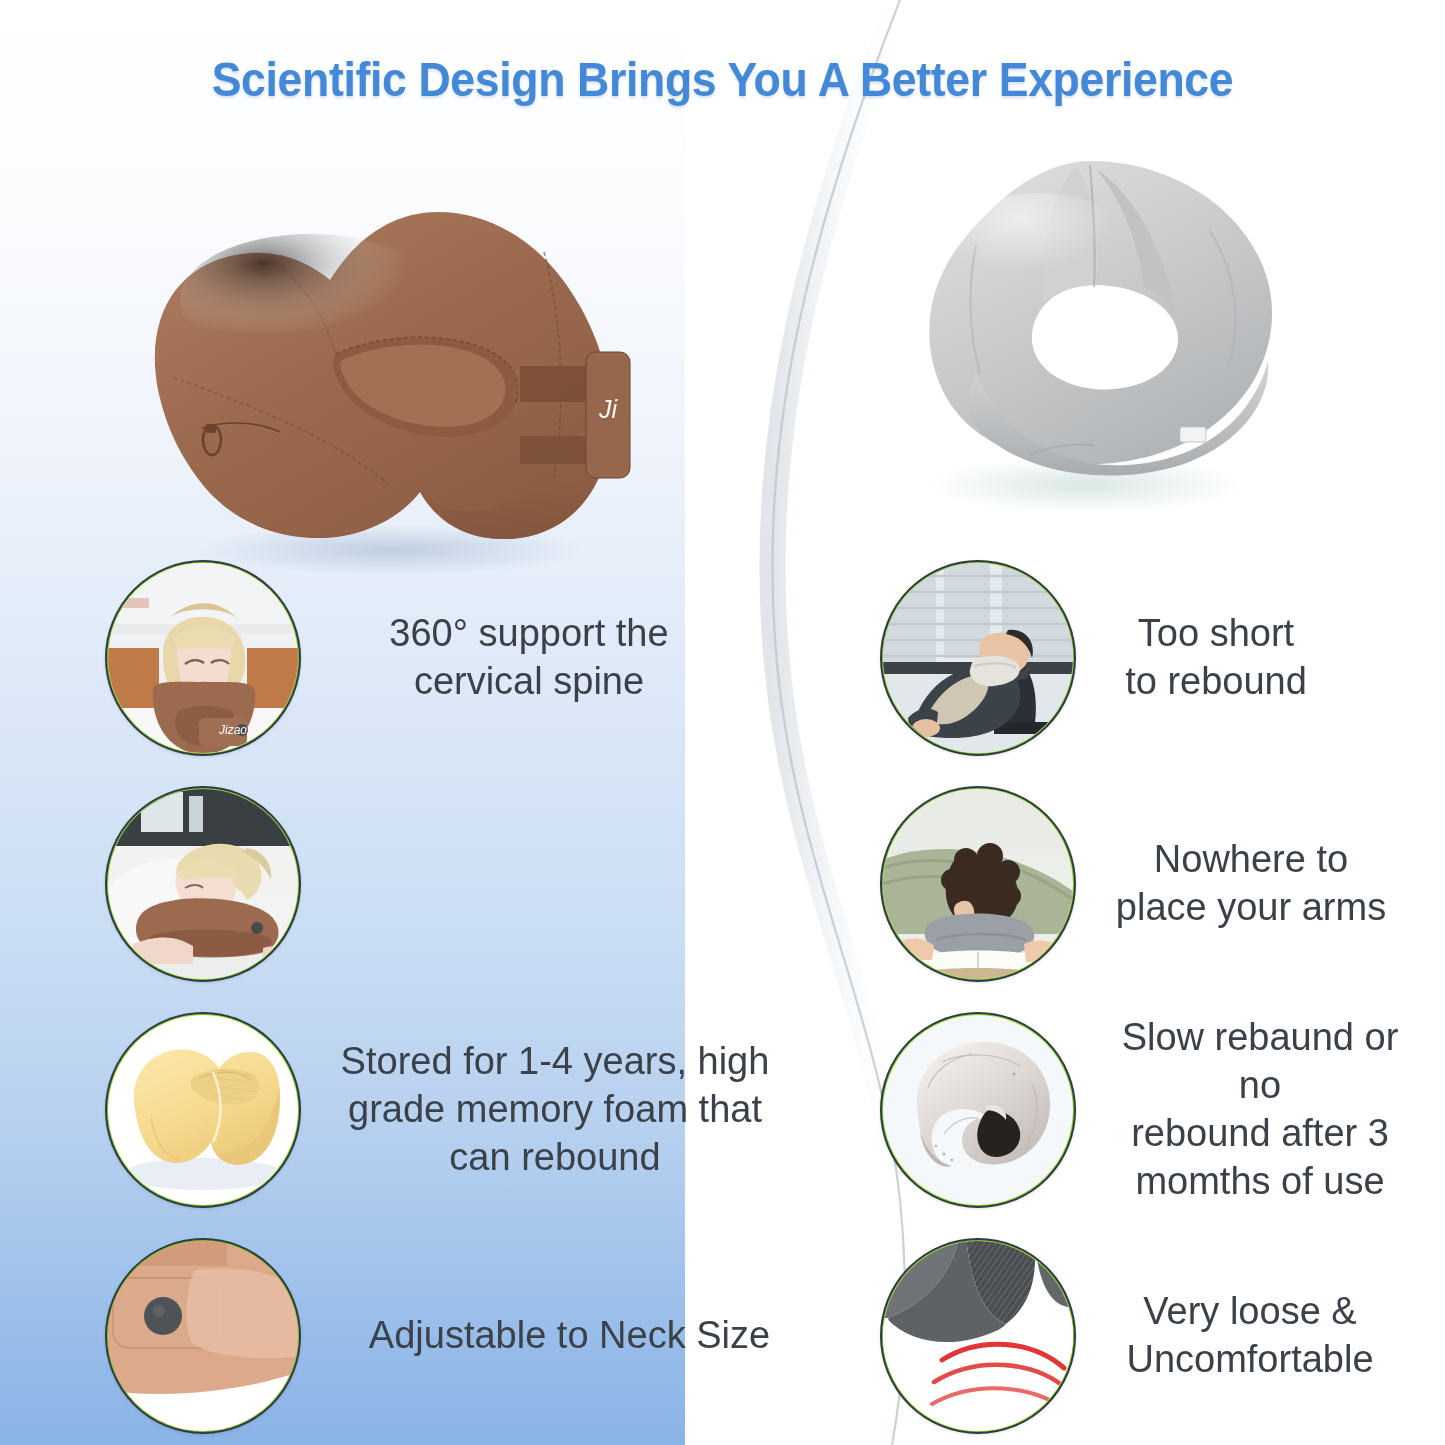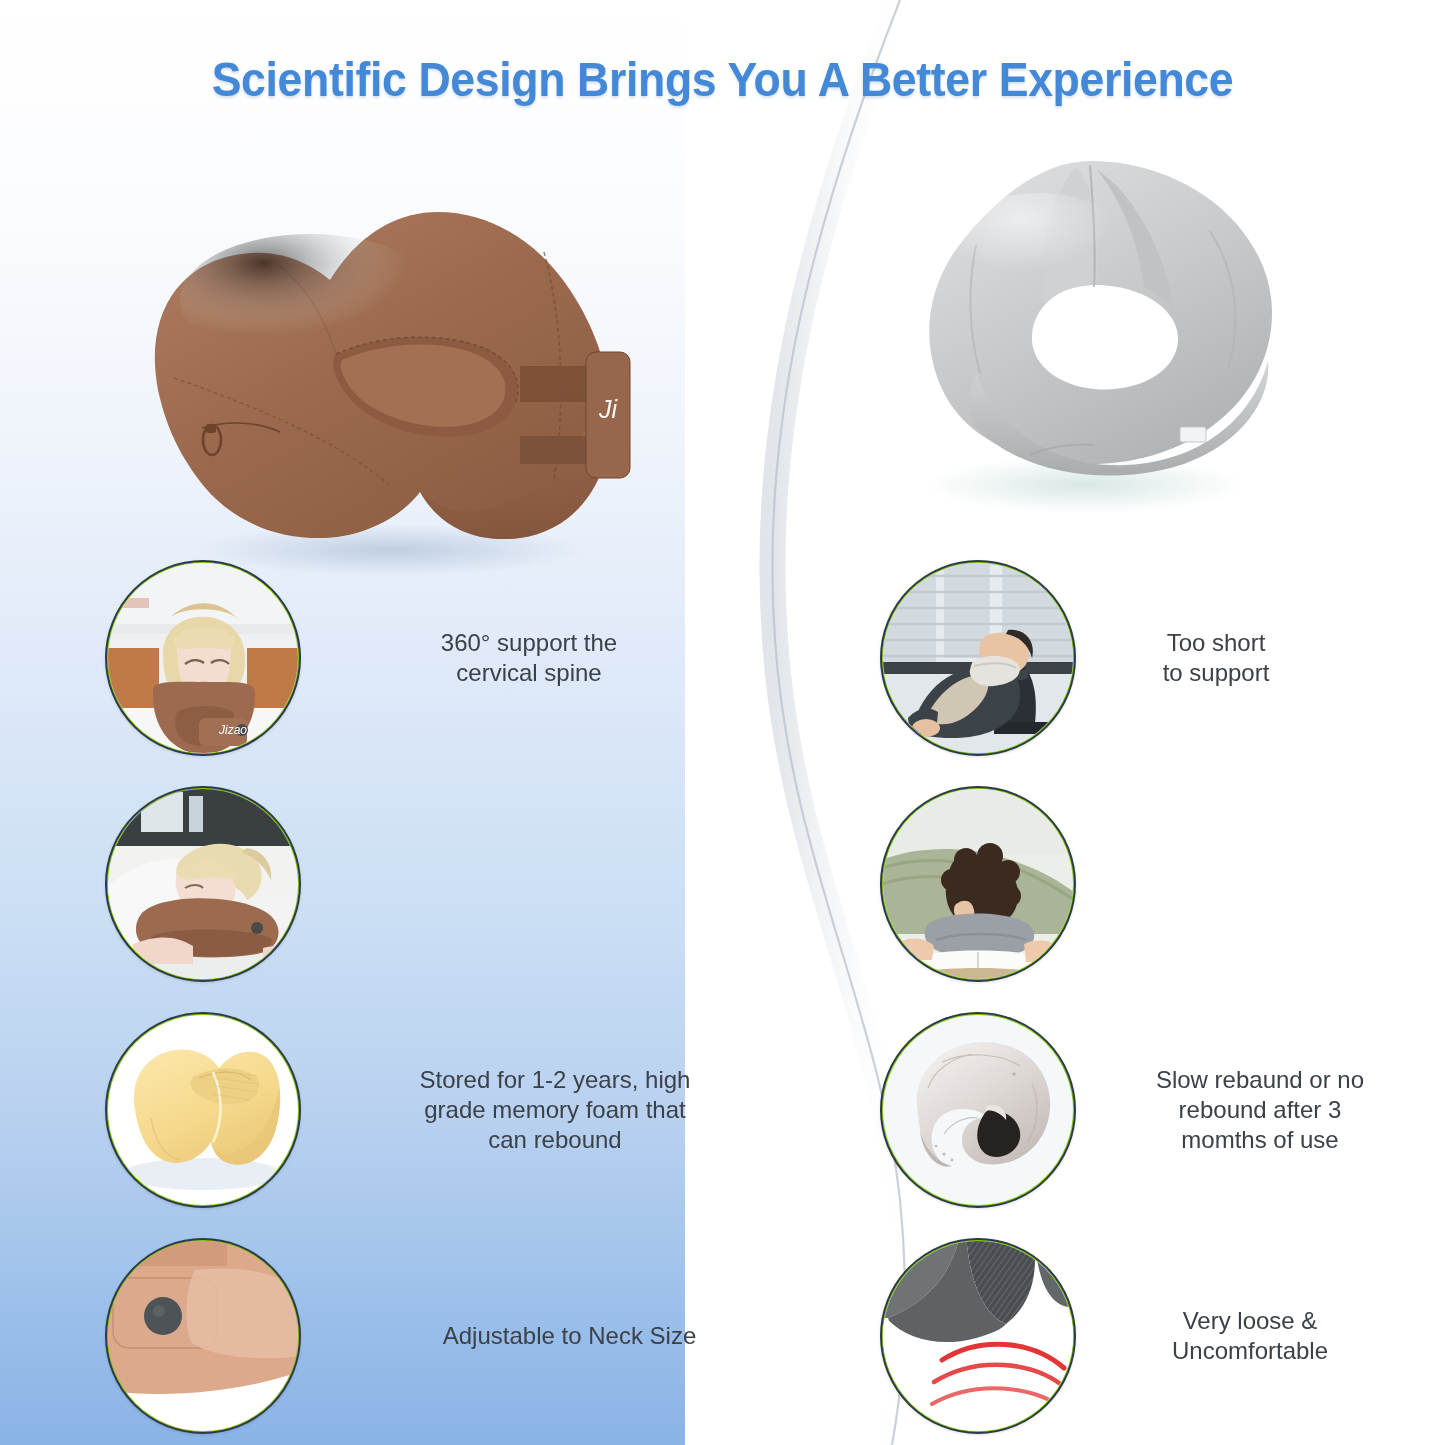--- a/index.html
+++ b/index.html
@@ -50,21 +50,21 @@
   .thumb{
     width:192px;height:192px;border-radius:50%;
     flex:0 0 192px;
     border:2.5px solid #2e3a48;
     overflow:hidden;position:relative;background:#84cc16;
     box-shadow:0 1px 3px rgba(0,0,0,.12);
   }
   .thumb svg{display:block;width:100%;height:100%;}
 
   .caption{
-    font-size:24px;color:#3b4148;line-height:1.26;
+    font-size:38px;color:#3b4148;line-height:1.26;
     font-family:"Liberation Sans","DejaVu Sans",sans-serif;
     white-space:pre-line;
   }
   .cap-left{flex:1;text-align:center;padding:0 6px 0 30px;}
   .cap-right{flex:1;text-align:center;padding:0 10px 0 26px;}
   .cap-l1{padding-right:78px;}
   .cap-l2{padding-right:22px;}
   .cap-l3{padding-right:26px;}
   .cap-l4{padding-right:30px;margin-left:33px;}
   .cap-r1{padding-right:110px;}
@@ -318,21 +318,21 @@
             <g stroke="#ddbc6c" stroke-width="0.7" opacity="0.65">
               <path d="M110,56 L150,62"></path>
                 <path d="M108,64 L152,70"></path>
               <path d="M108,72 L150,78"></path>
                 <path d="M106,80 L144,86"></path>
             </g>
             <path d="M44,104 C48,128 58,142 72,146" fill="none" stroke="#e0bf70" stroke-width="1.4" opacity="0.7"></path>
           </g>
         </svg>
       </div>
-      <div class="caption cap-left cap-l3">Stored for 1-2 years, high
+      <div class="caption cap-left cap-l3">Stored for 1-4 years, high
 grade memory foam that
 can rebound</div>
     </div>
 
     <div class="row">
       <div class="thumb">
         <svg viewBox="0 0 192 192">
           <defs>
               <clipPath id="c4">
                 <circle cx="96" cy="96" r="95"></circle>
@@ -407,21 +407,21 @@
             <path d="M92,98 C104,92 128,92 136,102 C142,112 132,122 112,124
                      C96,126 86,116 88,108 C89,103 90,100 92,98 Z" fill="#e6e3de"></path>
             <path d="M92,104 C106,100 126,100 134,106" fill="none" stroke="#cdcac4" stroke-width="2"></path>
 
             <path d="M26,156 C34,146 48,144 56,150 L54,172 L28,172 Z" fill="#3b4248"></path>
             <ellipse cx="44" cy="166" rx="14" ry="9" fill="#e5c1a2"></ellipse>
           </g>
         </svg>
       </div>
       <div class="caption cap-right cap-r1">Too short
-to support</div>
+to rebound</div>
     </div>
 
     <div class="row row-right">
       <div class="thumb">
         <svg viewBox="0 0 192 192">
           <defs>
               <clipPath id="d2">
                 <circle cx="96" cy="96" r="95"></circle>
               </clipPath>
             </defs>
@@ -449,20 +449,22 @@
 
             <path d="M28,170 C58,160 134,160 166,170 L166,186 C134,178 58,178 28,186 Z" fill="#fbfbf8"></path>
             <path d="M96,164 L96,184" stroke="#d7d5cf" stroke-width="2"></path>
             <path d="M28,186 C58,178 134,178 166,186 L166,192 L28,192 Z" fill="#cbb892"></path>
 
             <path d="M18,154 C30,148 44,150 52,158 L50,172 L20,172 Z" fill="#eec9ac"></path>
             <path d="M142,156 C154,150 170,152 178,160 L176,174 L144,174 Z" fill="#eec9ac"></path>
           </g>
         </svg>
       </div>
+      <div class="caption cap-right cap-r2">Nowhere to
+place your arms</div>
     </div>
 
     <div class="row row-right">
       <div class="thumb">
         <svg viewBox="0 0 192 192">
           <defs>
             <clipPath id="d3">
                 <circle cx="96" cy="96" r="95"></circle>
               </clipPath>
             <linearGradient id="dirt" x1="0.2" y1="0.1" x2="0.8" y2="0.9">

